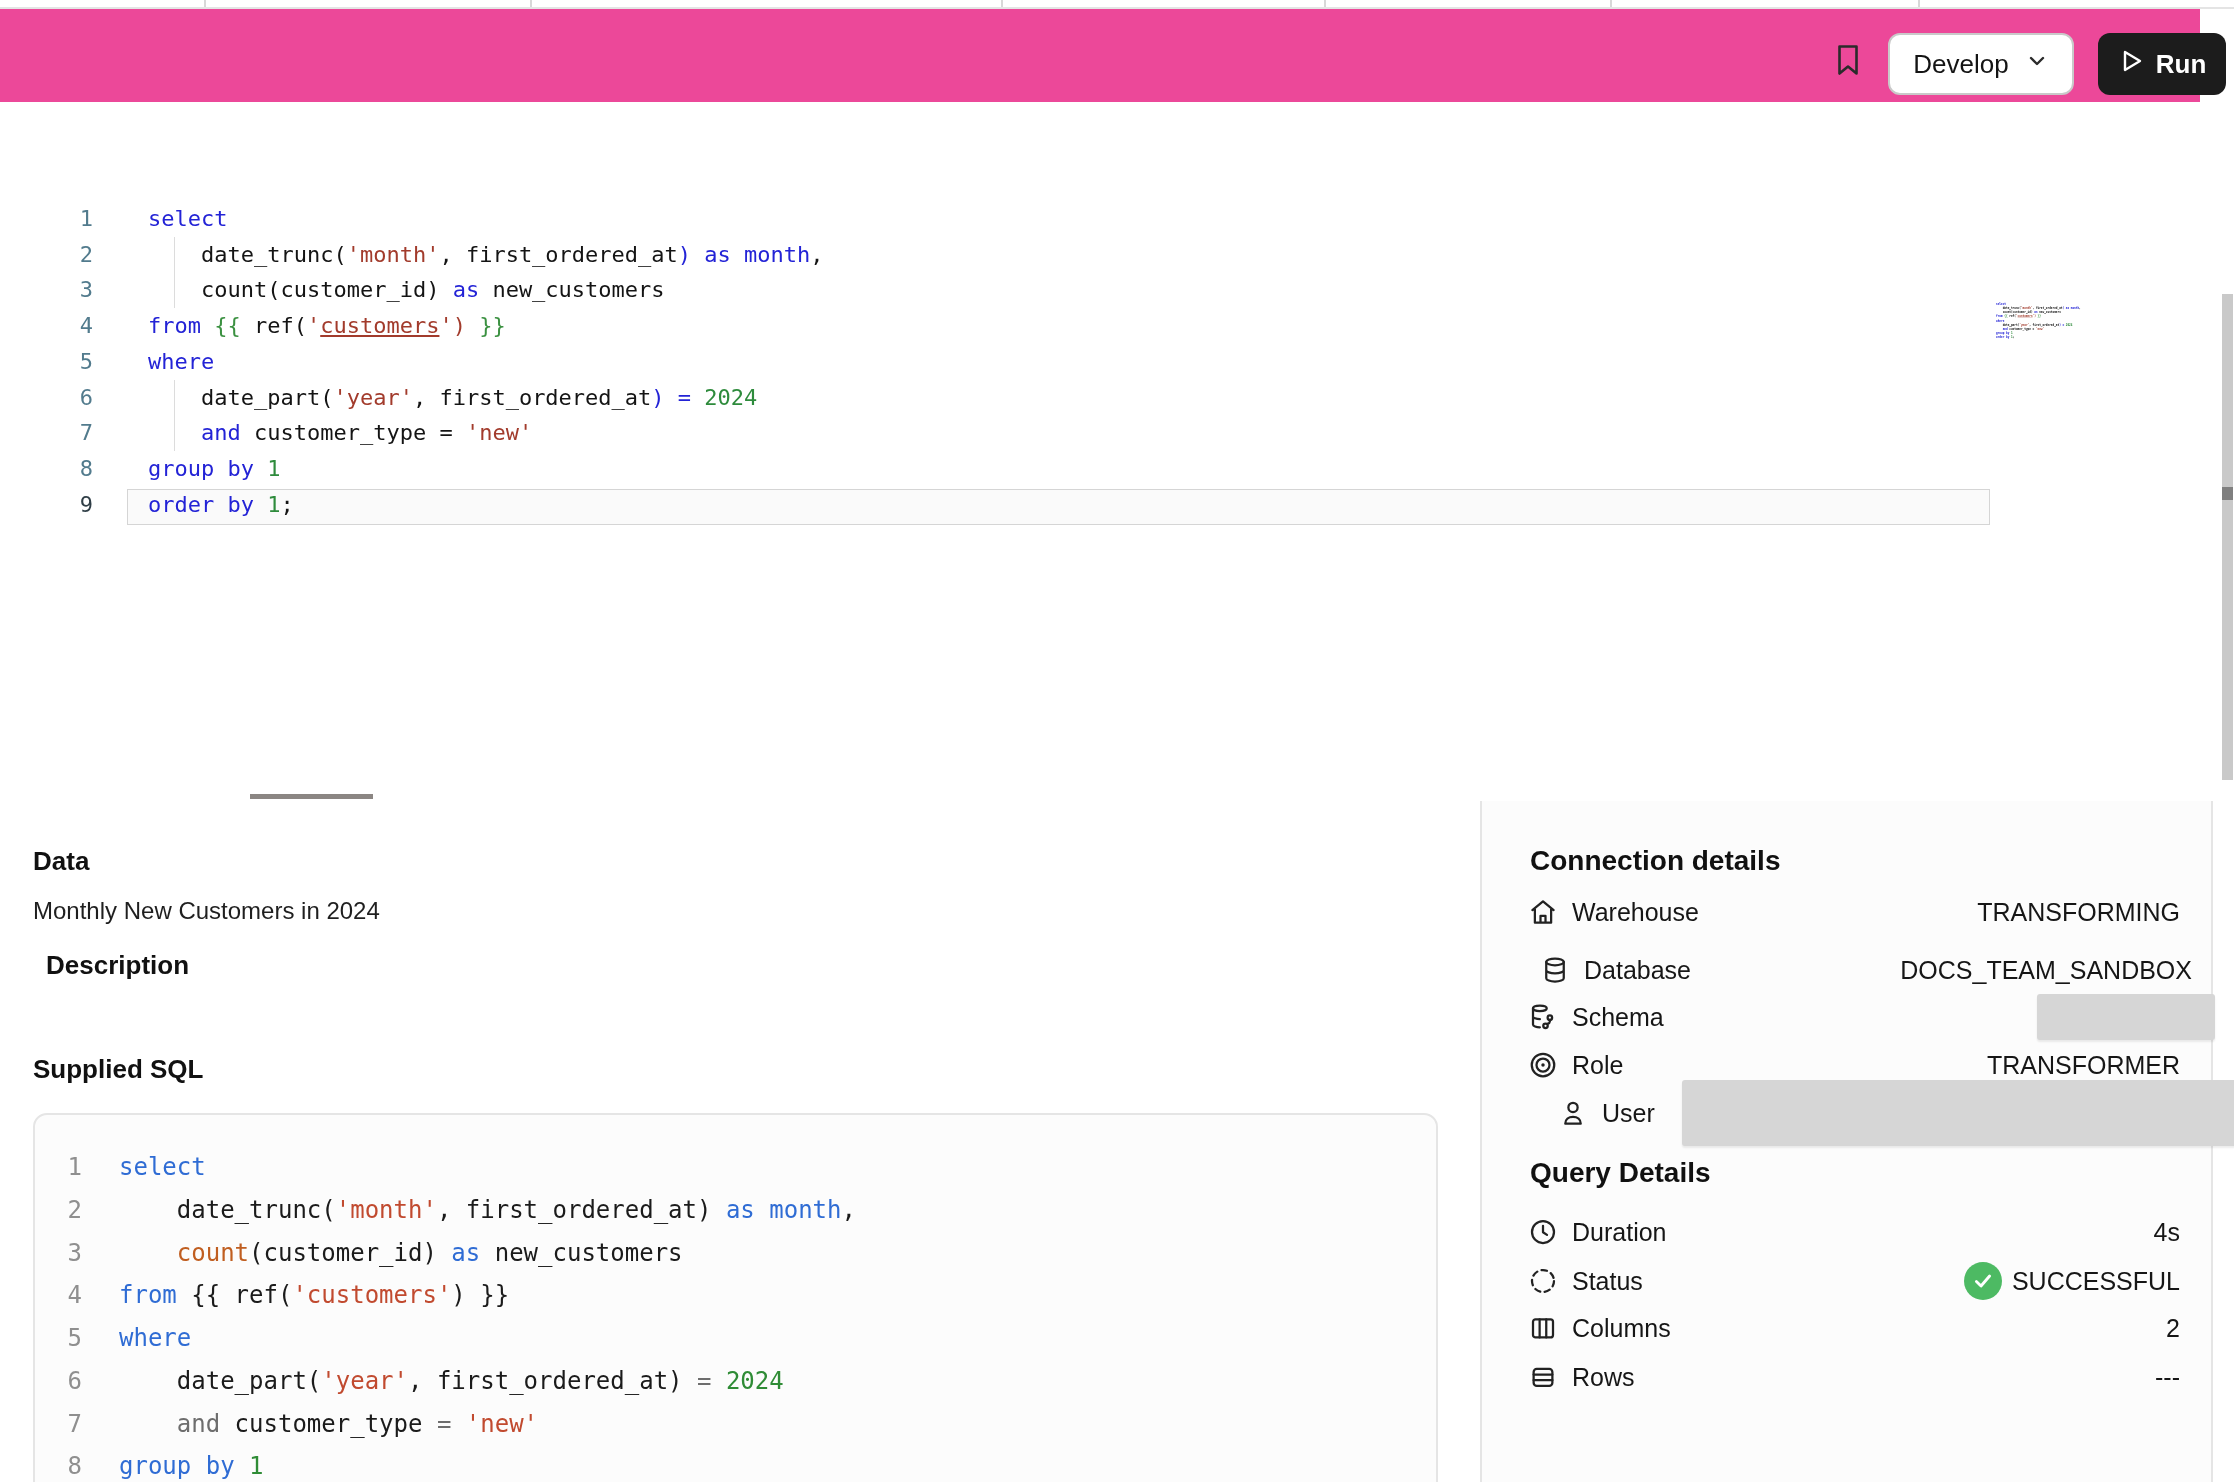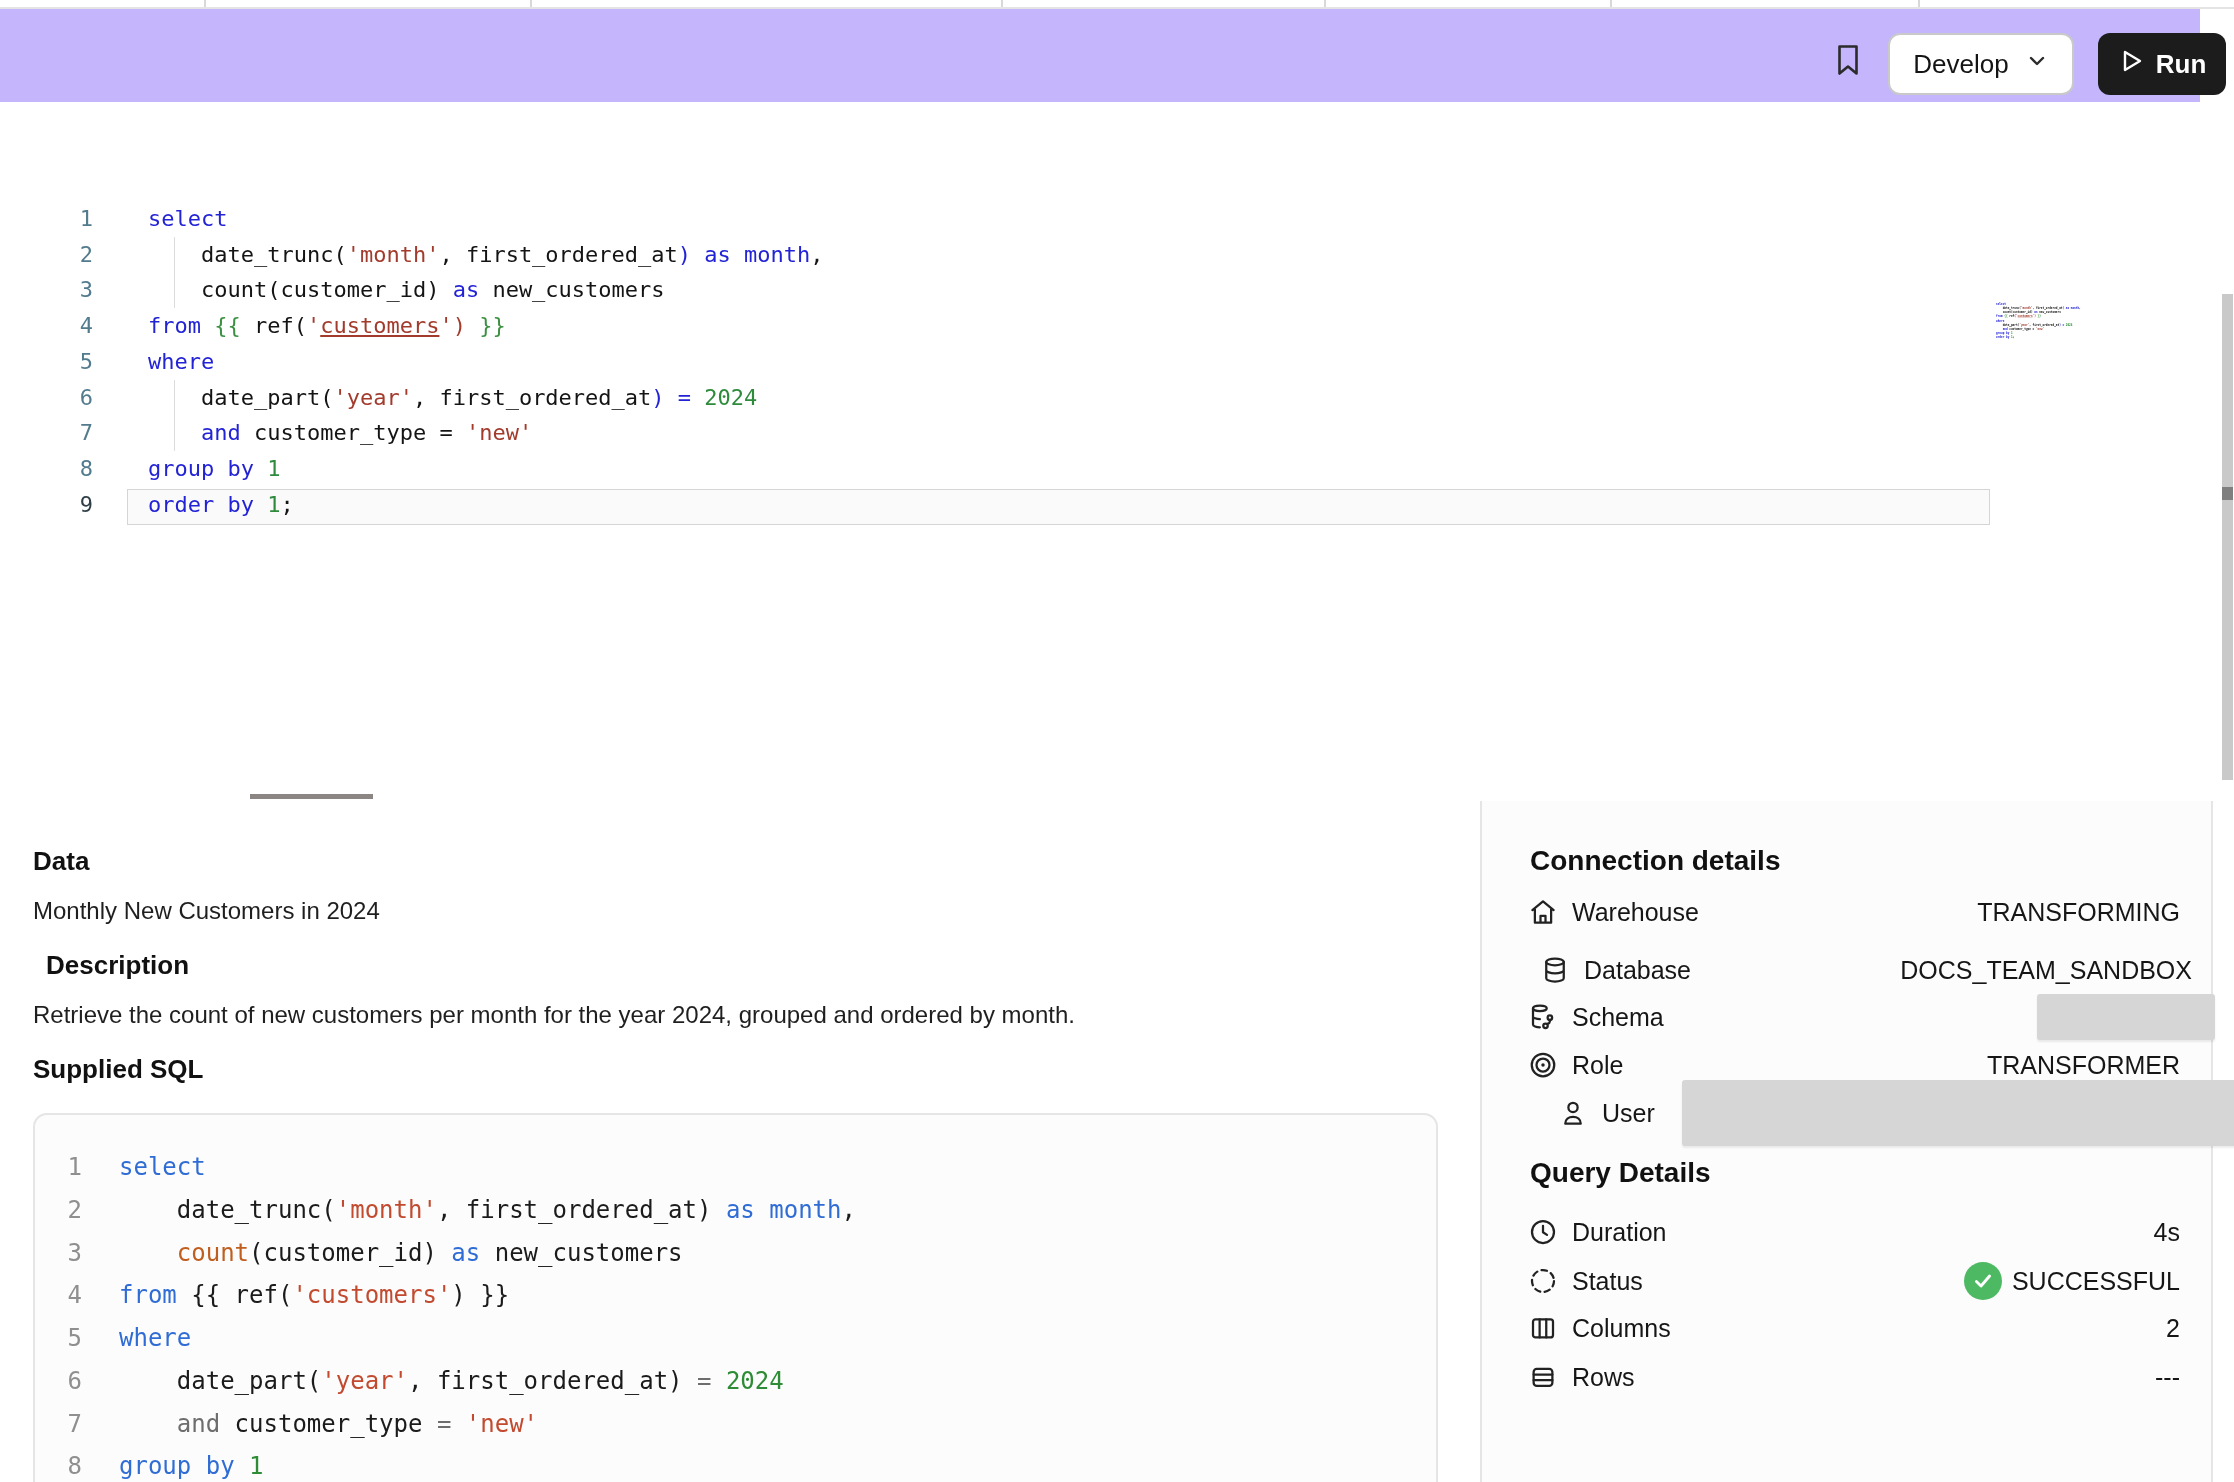--- a/index.html
+++ b/index.html
@@ -5,21 +5,21 @@
   html,body{margin:0;padding:0;background:#fff;}
   .page{position:relative;width:2234px;height:1482px;background:#fff;overflow:hidden;
         font-family:"Liberation Sans",sans-serif;color:#161616;}
   .abs{position:absolute;}
 
   
   .topstrip{left:0;top:0;width:2234px;height:7px;background:#fff;border-bottom:2px solid #e4e4e4;}
   .topstrip .tsdiv{position:absolute;top:0;width:2px;height:7px;background:#d8d8d8;}
 
   
-  .header{left:0;top:9px;width:2200px;height:93px;background:#c4b5fd;border-bottom:2px solid #ebebeb;}
+  .header{left:0;top:9px;width:2200px;height:93px;background:#ec4899;border-bottom:2px solid #ebebeb;}
   .bookmark-btn{position:absolute;left:1824px;top:28px;width:48px;height:48px;display:flex;align-items:center;justify-content:center;cursor:pointer;background:none;border:none;padding:0;}
   .develop-btn{position:absolute;left:1888px;top:24px;height:62px;width:186px;border:2px solid #c9c9c9;border-radius:12px;
        background:#fff;display:flex;align-items:center;justify-content:center;gap:16px;font-size:26px;color:#141414;cursor:pointer;font-family:inherit;}
   .run-btn{position:absolute;left:2098px;top:24px;height:62px;width:128px;border:none;border-radius:12px;background:#1c1c1c;
        color:#fff;display:flex;align-items:center;justify-content:center;gap:12px;font-size:26px;font-weight:700;cursor:pointer;font-family:inherit;}
 
   
   .qbadge{left:23px;top:124px;height:52px;background:#e9f8ee;border-radius:12px;display:inline-flex;align-items:center;
        gap:13px;padding:0 22px 0 14px;}
   .qbadge .txt{font-size:25px;font-weight:700;color:#257a3e;}
@@ -160,21 +160,20 @@
     <div class="abs ed-scrollbar">
       <div class="ed-thumb"></div>
     </div>
   </div>
 
   <div class="abs tab-underline"></div>
 
   <div class="abs h-sec" style="left:33px;top:846px;">Data</div>
   <div class="abs t-body" style="left:33px;top:897px;">Monthly New Customers in 2024</div>
   <div class="abs h-sec" style="left:46px;top:950px;">Description</div>
-  <div class="abs t-body" style="left:33px;top:1001px;">Retrieve the count of new customers per month for the year 2024, grouped and ordered by month.</div>
   <div class="abs h-sec" style="left:33px;top:1054px;">Supplied SQL</div>
   <div class="abs sqlblock" id="sqlblock">
       <div class="sql-line" style="top: 31px;"><span class="sql-num">1</span><span class="sql-code"><span class="k">select</span></span></div>
       <div class="sql-line" style="top: 73.75px;"><span class="sql-num">2</span><span class="sql-code"><span class="p">    date_trunc(</span><span class="s">'month'</span><span class="p">, first_ordered_at) </span><span class="k">as month</span><span class="p">,</span></span></div>
       <div class="sql-line" style="top: 116.5px;"><span class="sql-num">3</span><span class="sql-code"><span class="p">    </span><span class="f">count</span><span class="p">(customer_id) </span><span class="k">as</span><span class="p"> new_customers</span></span></div>
       <div class="sql-line" style="top: 159.25px;"><span class="sql-num">4</span><span class="sql-code"><span class="k">from</span><span class="p"> {{ ref(</span><span class="s">'customers'</span><span class="p">) }}</span></span></div>
       <div class="sql-line" style="top: 202px;"><span class="sql-num">5</span><span class="sql-code"><span class="k">where</span></span></div>
       <div class="sql-line" style="top: 244.75px;"><span class="sql-num">6</span><span class="sql-code"><span class="p">    date_part(</span><span class="s">'year'</span><span class="p">, first_ordered_at) </span><span class="o">=</span><span class="p"> </span><span class="n">2024</span></span></div>
       <div class="sql-line" style="top: 287.5px;"><span class="sql-num">7</span><span class="sql-code"><span class="p">    </span><span class="o">and</span><span class="p"> customer_type </span><span class="o">=</span><span class="p"> </span><span class="s">'new'</span></span></div>
       <div class="sql-line" style="top: 330.25px;"><span class="sql-num">8</span><span class="sql-code"><span class="k">group by</span><span class="p"> </span><span class="n">1</span></span></div>

